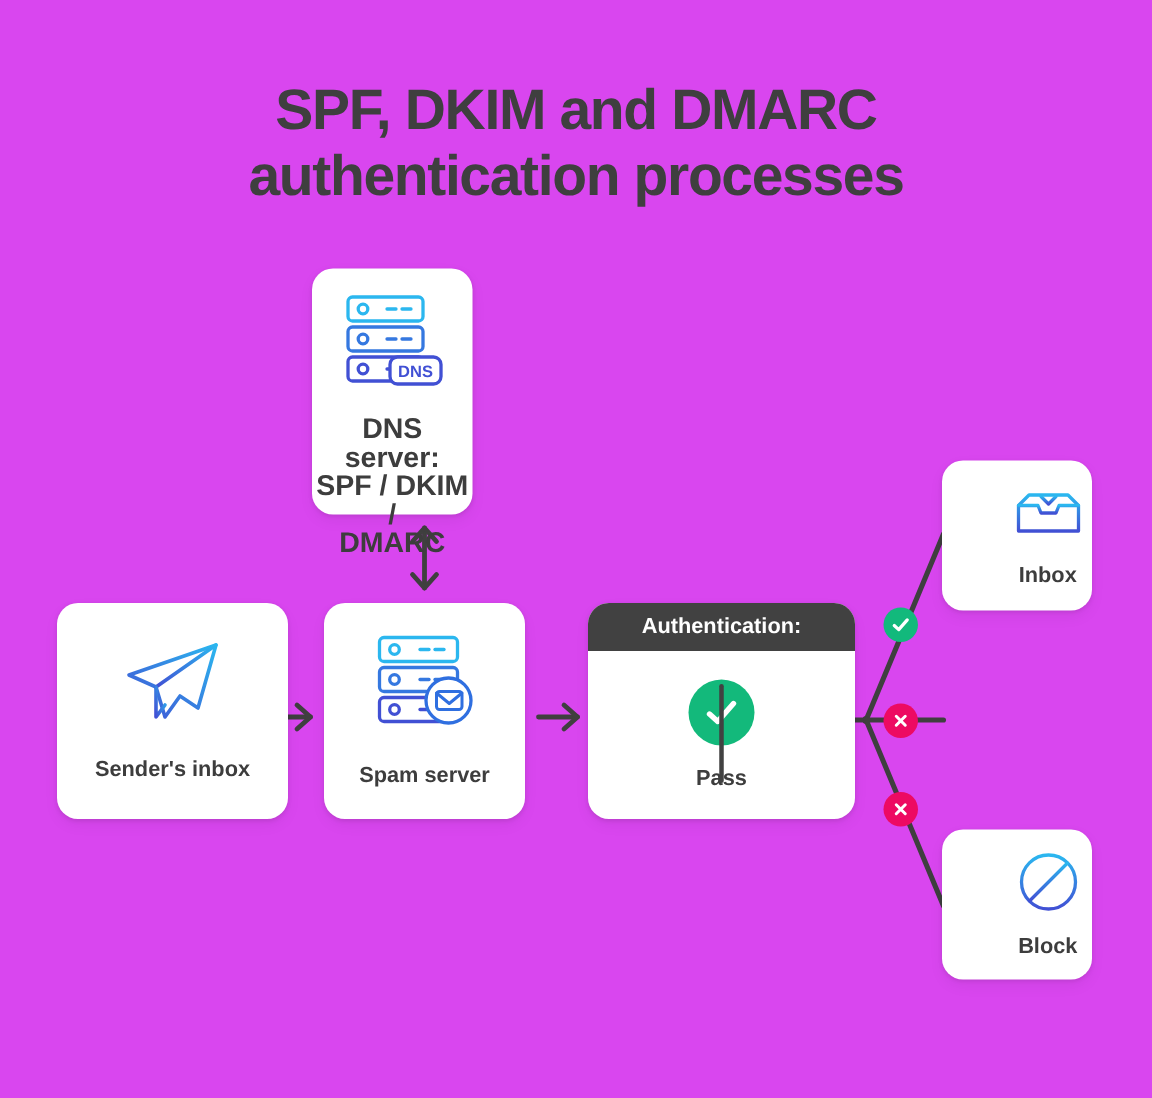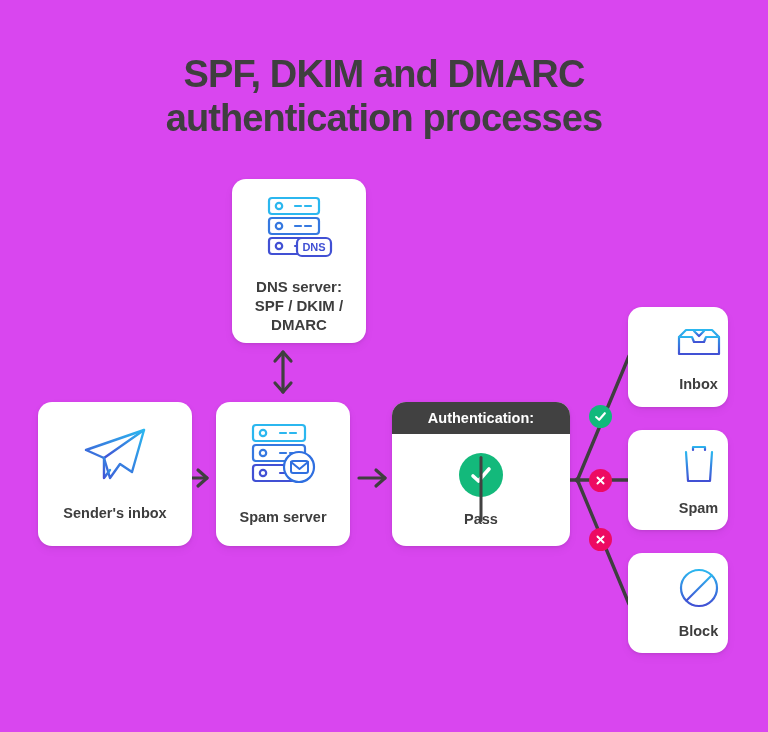--- a/index.html
+++ b/index.html
@@ -54,26 +54,26 @@
   }
   .card .card-label {
     color: #3d3d3d;
     font-weight: bold;
     text-align: center;
     line-height: 19px;
   }
 
   
   #card-dns {
-    left: 232px; top: 179px;
-    width: 134px; height: 164px;
+    left: 208px; top: 179px;
+    width: 107px; height: 164px;
     padding-top: 16px;
     justify-content: flex-start;
   }
-  #card-dns .card-label { font-size: 15px; margin-top: 16px; white-space: pre-line; }
+  #card-dns .card-label { font-size: 19px; margin-top: 16px; white-space: pre-line; }
 
   
   #card-sender {
     left: 38px; top: 402px;
     width: 154px; height: 144px;
   }
   #card-sender .card-label { font-size: 14.5px; margin-top: 22px; }
 
   
   #card-mail {
@@ -317,35 +317,20 @@
           <path d="M4 16 L11 9 L37 9 L44 16 L44 33 L4 33 Z"></path>
           <path d="M4 16 L17 16 L19 21 L29 21 L31 16 L44 16"></path>
           <line x1="24" y1="1" x2="24" y2="15"></line>
           <polyline points="19,10 24,15 29,10"></polyline>
         </g>
       </svg>
     </div>
     <div class="card-label">Inbox</div>
   </div>
 
-  <div class="card dest-card" id="card-spam">
-    <div class="icon-wrap">
-      <svg width="44" height="44" viewBox="0 0 44 44" xmlns="http://www.w3.org/2000/svg">
-        <g fill="none" stroke="url(#gradBlueV)" stroke-width="2.2" stroke-linejoin="round" stroke-linecap="round">
-          <path d="M16 7 L16 4 L28 4 L28 7"></path>
-          <line x1="5" y1="9" x2="39" y2="9"></line>
-          <path d="M9 9 L11 38 L33 38 L35 9"></path>
-          <line x1="17" y1="15" x2="17" y2="32"></line>
-          <line x1="22" y1="15" x2="22" y2="32"></line>
-          <line x1="27" y1="15" x2="27" y2="32"></line>
-        </g>
-      </svg>
-    </div>
-    <div class="card-label">Spam</div>
-  </div>
 
   <div class="card dest-card" id="card-block">
     <div class="icon-wrap">
       <svg width="44" height="44" viewBox="0 0 44 44" xmlns="http://www.w3.org/2000/svg">
         <g fill="none" stroke="url(#gradBlueV)" stroke-width="2.2" stroke-linecap="round">
           <circle cx="22" cy="22" r="18"></circle>
           <line x1="9.5" y1="34.5" x2="34.5" y2="9.5"></line>
         </g>
       </svg>
     </div>

